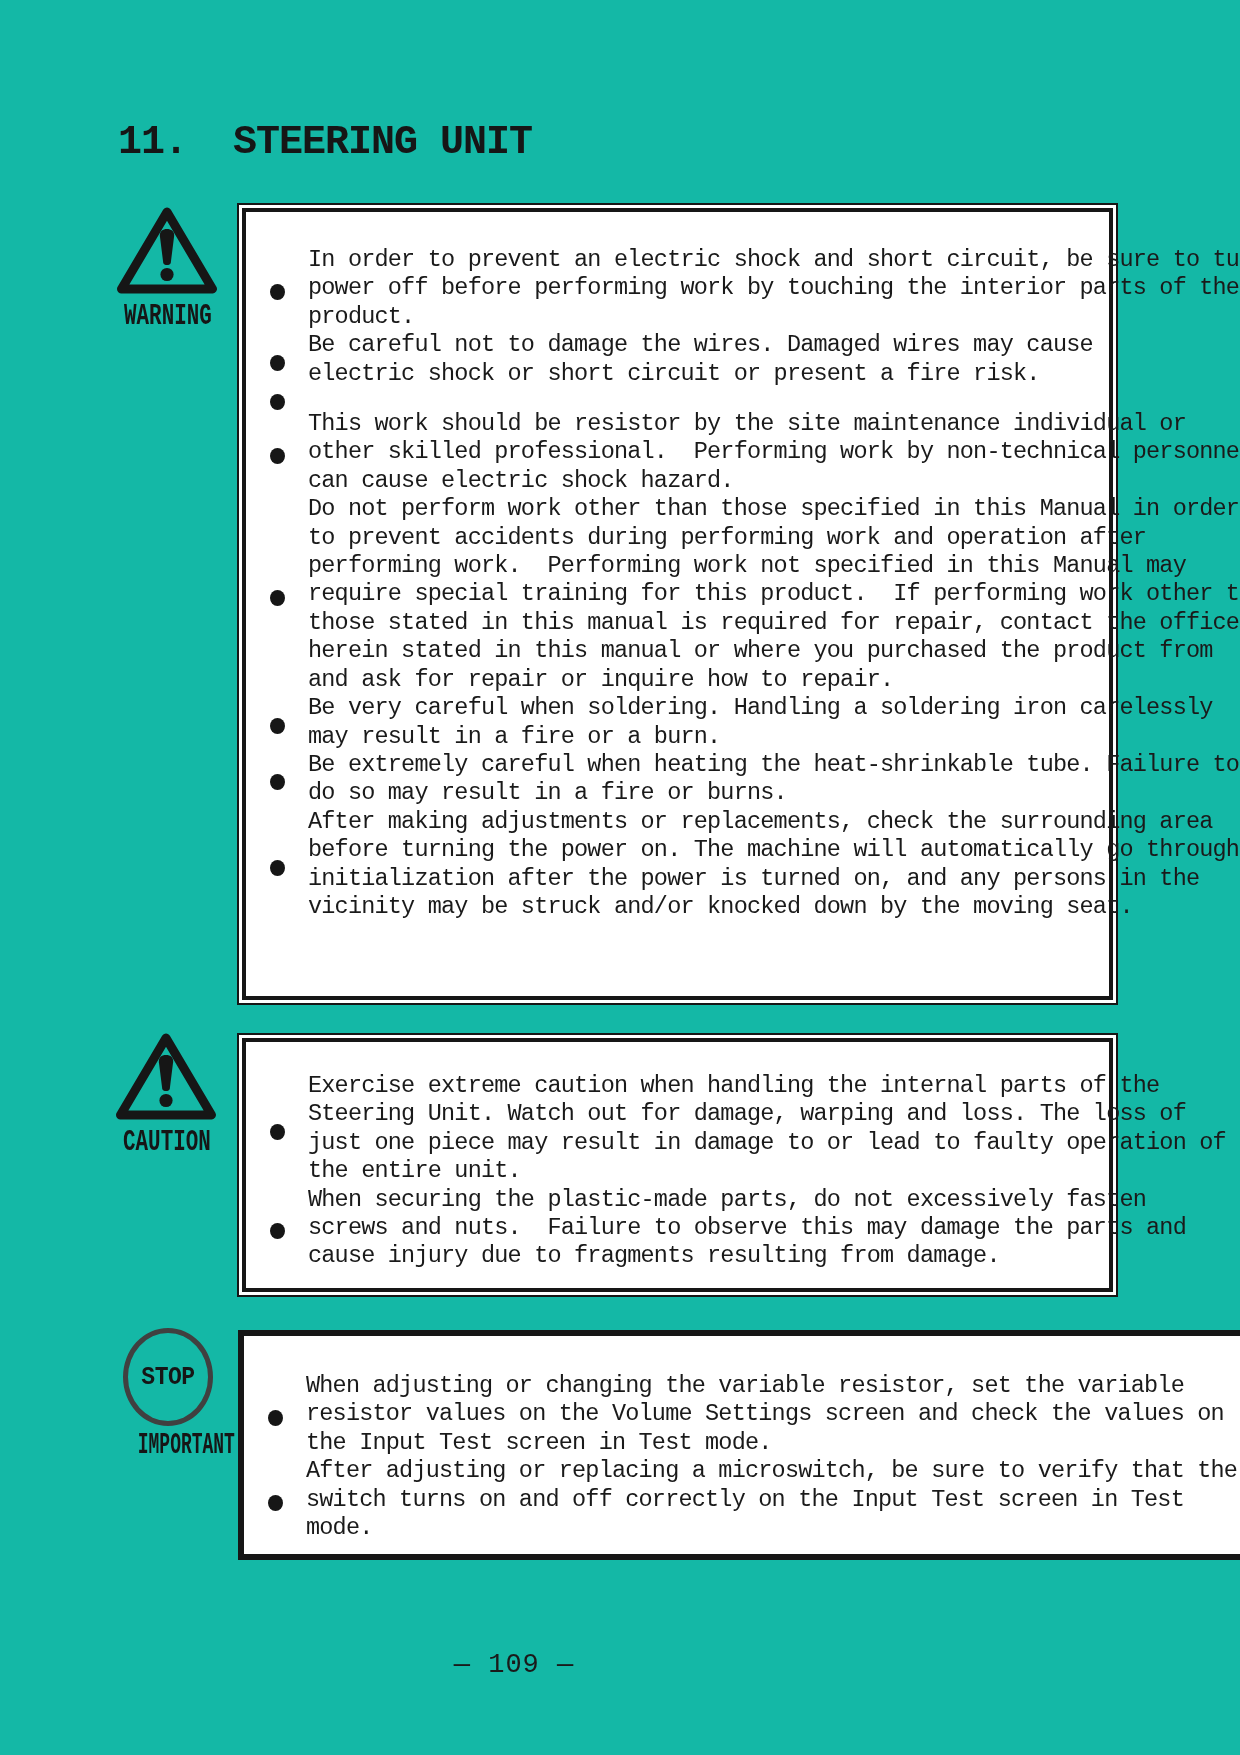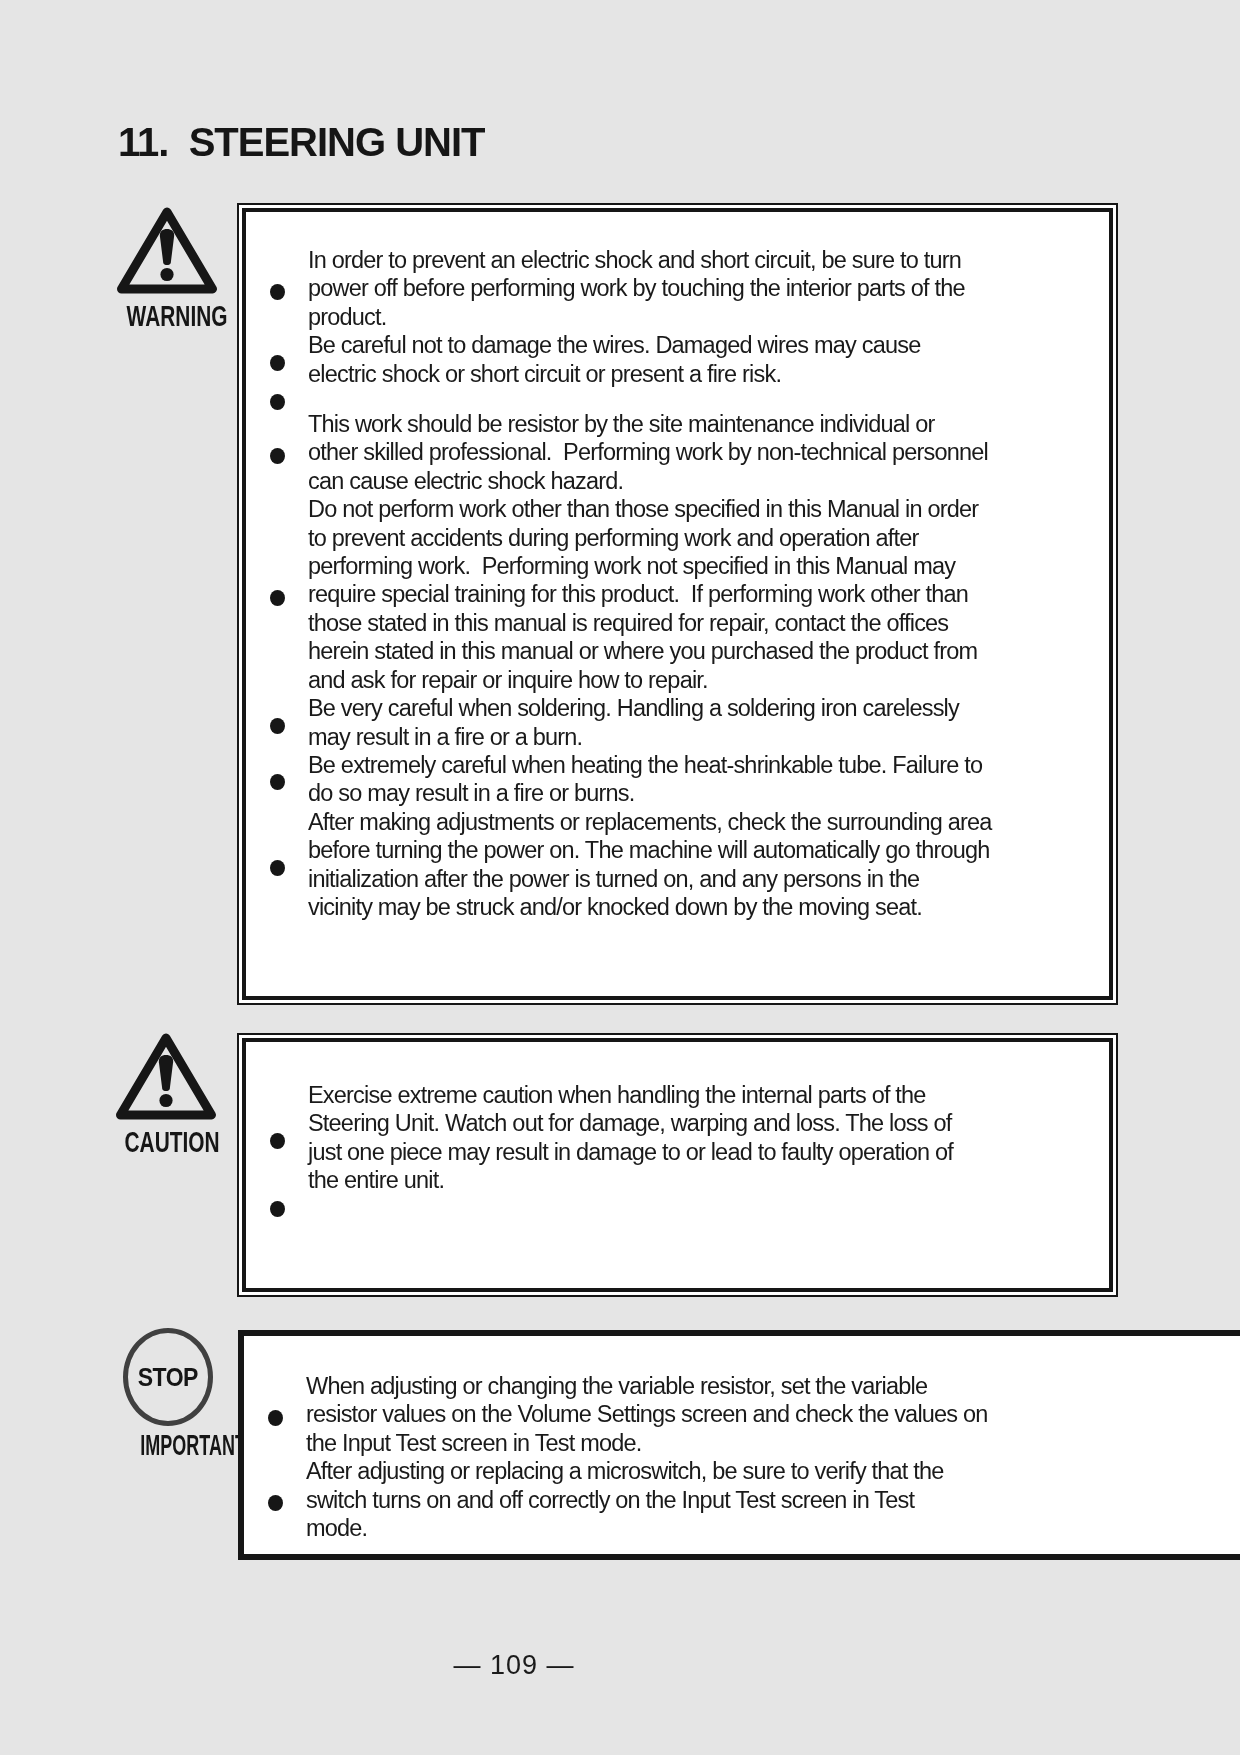--- a/index.html
+++ b/index.html
@@ -4,22 +4,22 @@
 <style>
   html, body {
     margin: 0;
     padding: 0;
     background: #ffffff;
   }
   .page {
     position: relative;
     width: 1240px;
     height: 1755px;
-    background: #e5e5e5;
-    font-family: Liberation Sans, sans-serif;
+    background: #14b8a6;
+    font-family: Liberation Mono, monospace;
     color: #1a1a1a;
     overflow: hidden;
   }
   .title {
     position: absolute;
     left: 118px;
     top: 120px;
     margin: 0;
     font-size: 40px;
     font-weight: bold;
@@ -91,21 +91,21 @@
     box-sizing: border-box;
     border: 6px solid #161616;
     background: #ffffff;
   }
 
   .warning-box  { left: 237px; top: 203px;  width: 881px; height: 802px; }
   .caution-box  { left: 237px; top: 1033px; width: 881px; height: 264px; }
   .important-box{ left: 238px; top: 1330px; width: 1038px; height: 230px; }
 
   .warning-box  .content { padding: 34px 10px 0 24px; }
-  .caution-box  .content { padding: 30px 10px 0 24px; margin-top: 9px; }
+  .caution-box  .content { padding: 30px 10px 0 24px; }
   .important-box .content { padding: 36px 10px 0 24px; }
 
   
   .bullet {
     display: flex;
     align-items: center;
   }
   .marker {
     flex: none;
     width: 15px;
@@ -232,20 +232,23 @@
           <div class="bullet">
             <span class="marker"></span>
             <span class="bullet-text">Exercise extreme caution when handling the internal parts of the
 Steering Unit. Watch out for damage, warping and loss. The loss of
 just one piece may result in damage to or lead to faulty operation of
 the entire unit.</span>
           </div>
 
           <div class="bullet">
             <span class="marker"></span>
+            <span class="bullet-text">When securing the plastic-made parts, do not excessively fasten
+screws and nuts.  Failure to observe this may damage the parts and
+cause injury due to fragments resulting from damage.</span>
           </div>
         </div>
     </div>
   </div>
 
   <div class="icon-col stop-icon-col">
     <div class="stop-ring">
       <span class="stop-word">STOP</span>
     </div>
     <div class="icon-label"><span class="squeeze-more">IMPORTANT</span></div>

